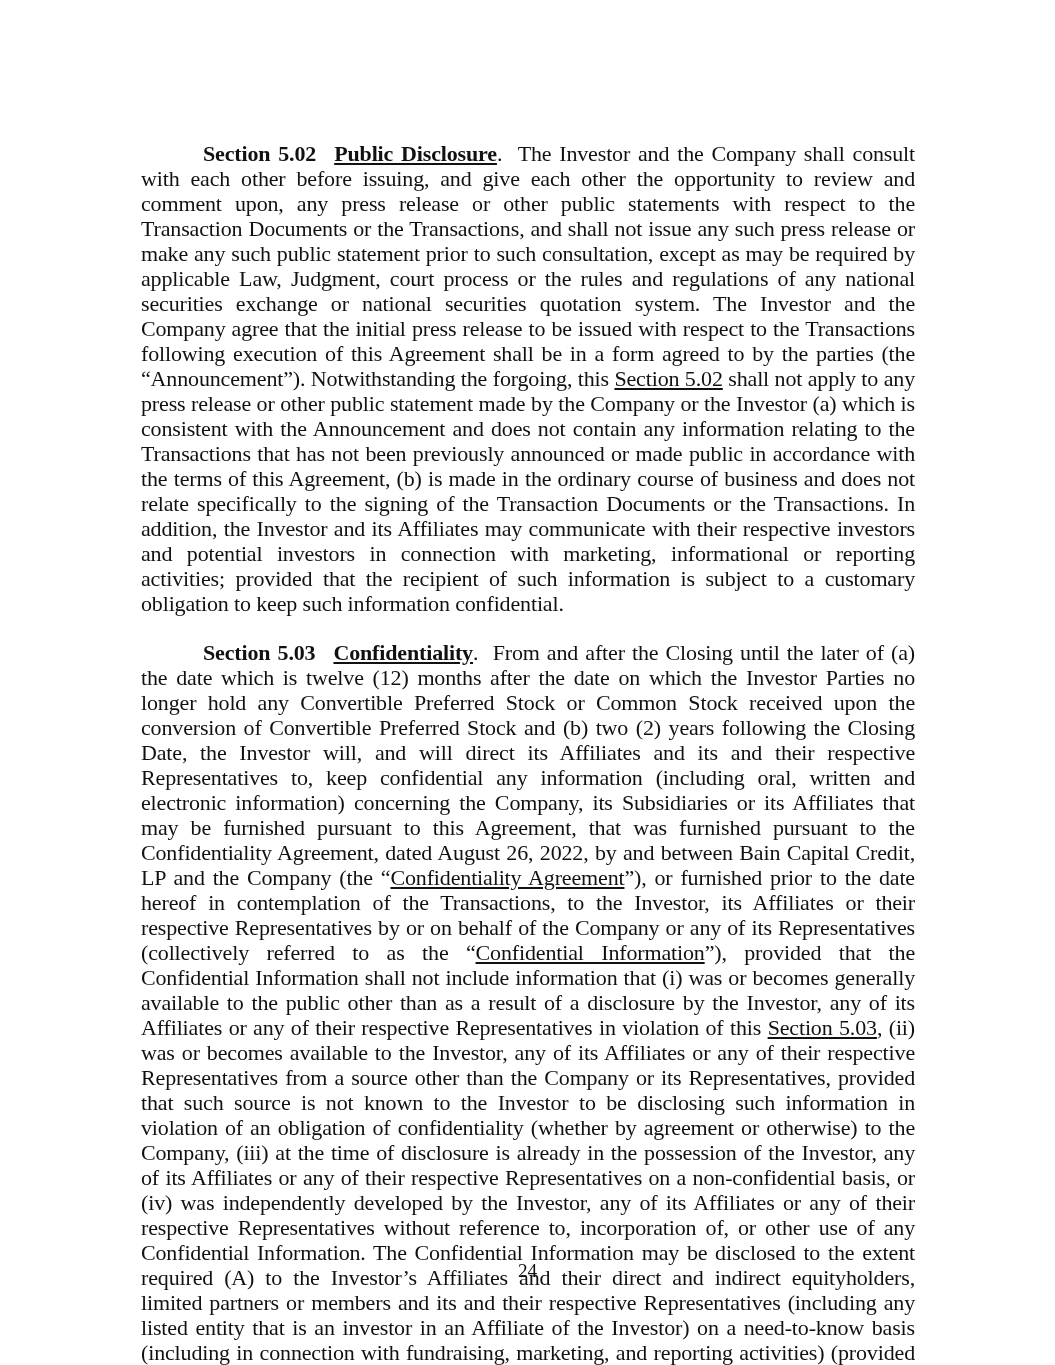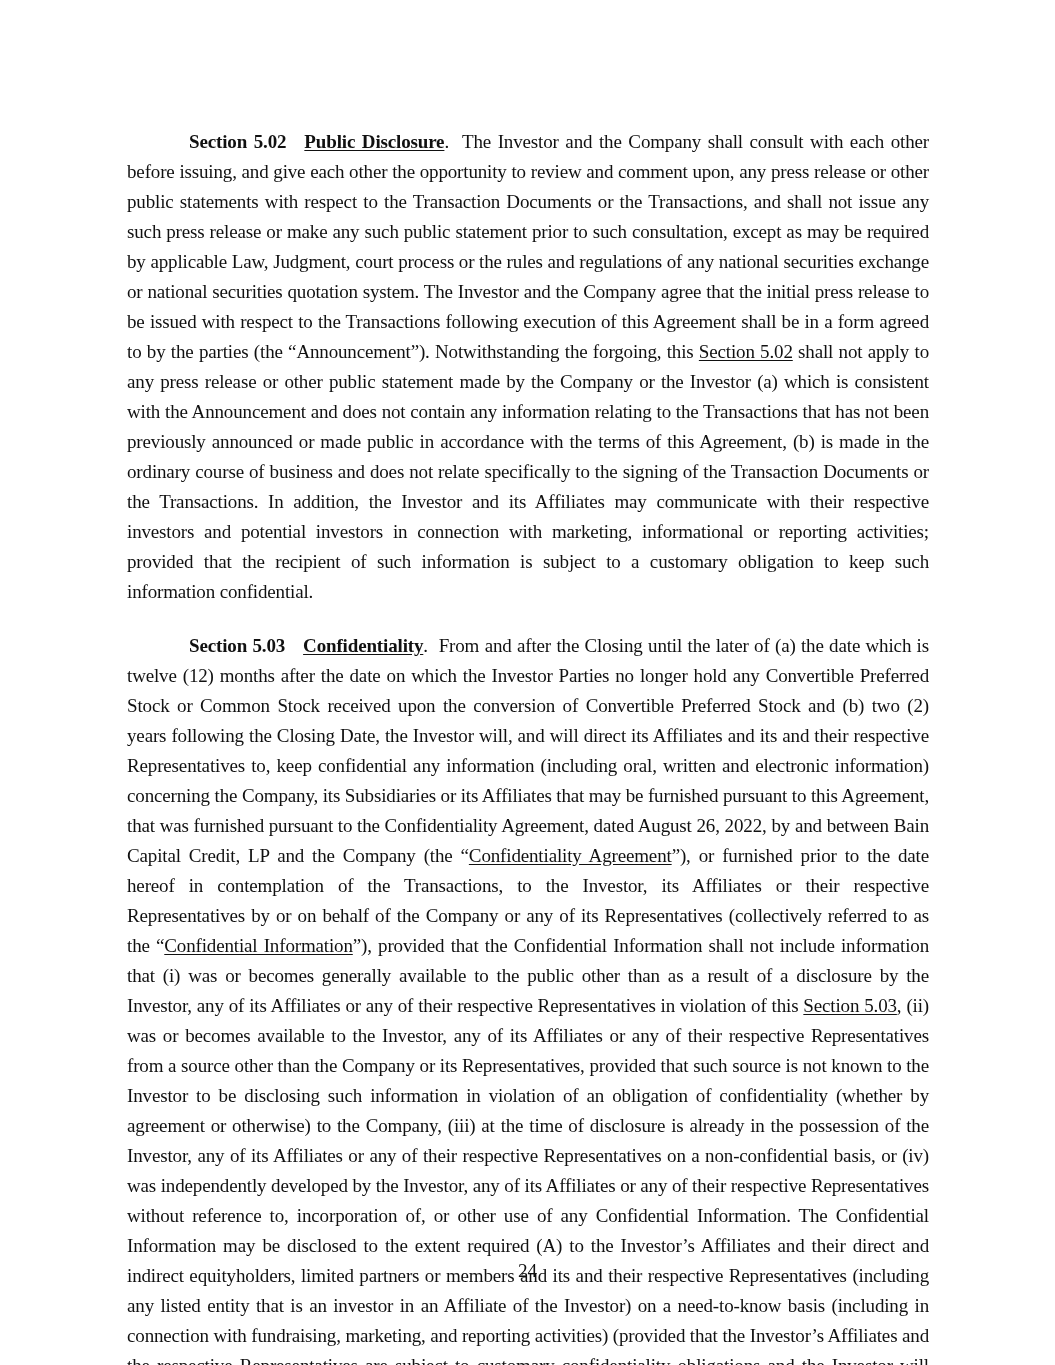--- a/index.html
+++ b/index.html
@@ -15,23 +15,23 @@
       font-family: "Liberation Serif", "DejaVu Serif", serif;
       color: #111111;
     }
     .page {
       position: absolute;
       left: 124px;
       top: 124px;
       width: 808px;
     }
     .para {
-      margin: 3px;
-      font-size: 19px;
-      line-height: 30px;
+      margin: 17px;
+      font-size: 22px;
+      line-height: 25px;
       text-align: justify;
       text-indent: 62px;
       letter-spacing: -0.15px;
       word-spacing: 0px;
     }
     .para + .para {
       margin-top: 23.8px;
     }
     .sec-num {
       font-weight: bold;

